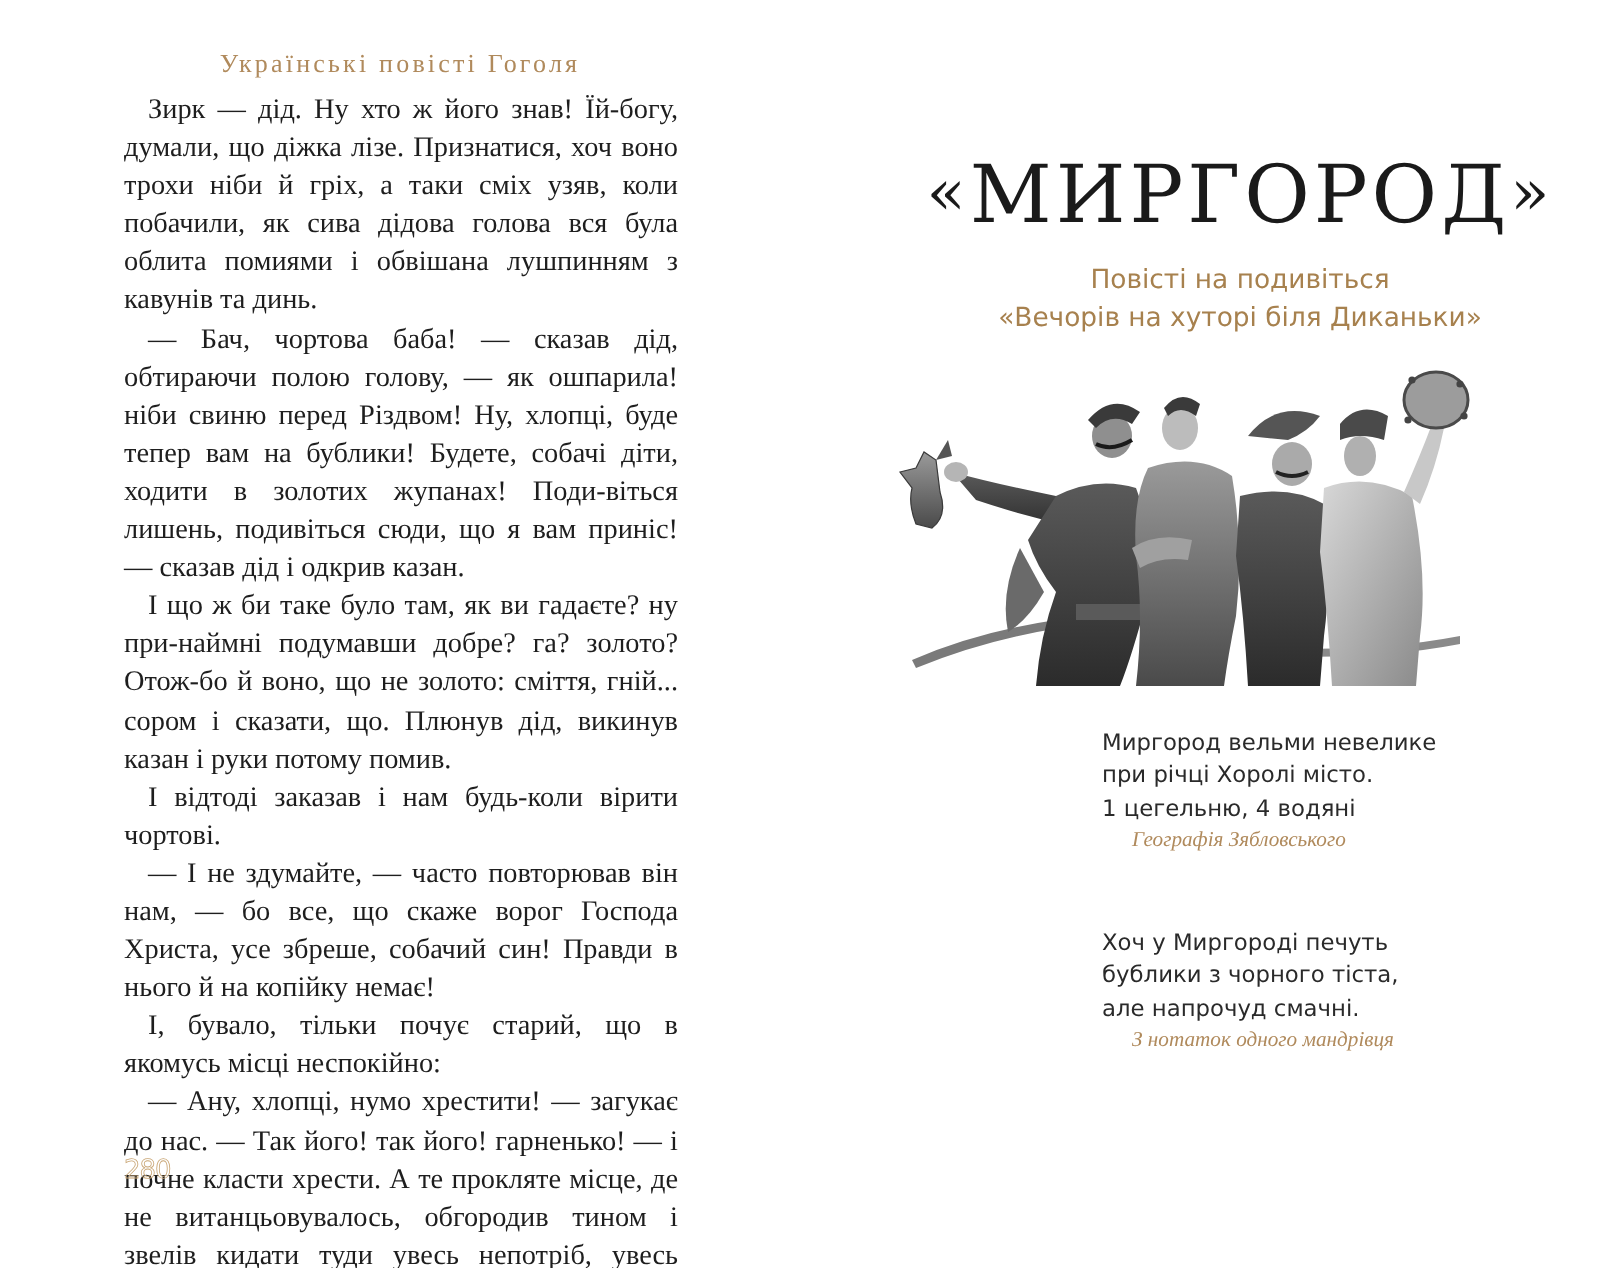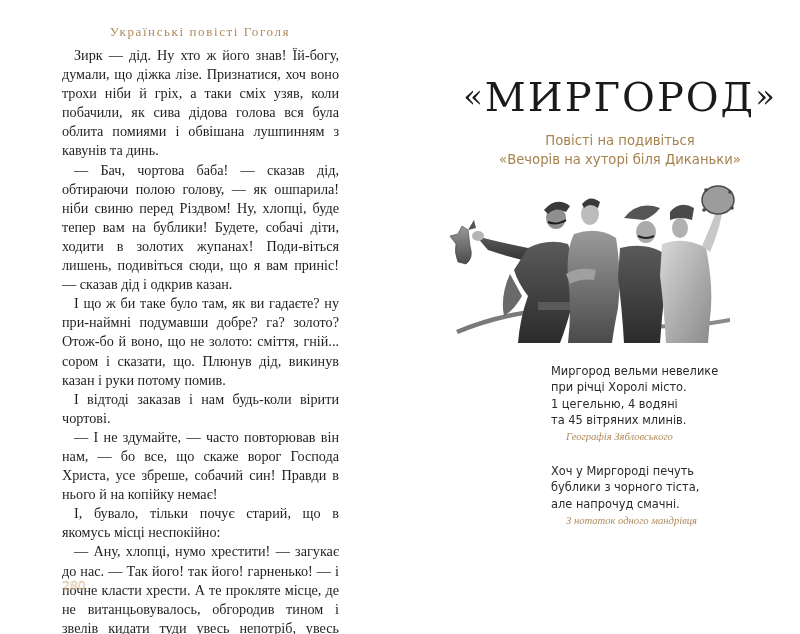--- a/index.html
+++ b/index.html
@@ -201,21 +201,20 @@
     <circle cx="258" cy="12" r="1.8" fill="#444"></circle>
     <circle cx="282" cy="14" r="1.8" fill="#444"></circle>
     <circle cx="284" cy="30" r="1.8" fill="#444"></circle>
     <circle cx="256" cy="32" r="1.8" fill="#444"></circle>
   </svg>
 
   <div class="caption-block caption-1">
     <div>Миргород вельми невелике</div>
     <div>при річці Хоролі місто.</div>
     <div>1 цегельню, 4 водяні</div>
-    <div>та 45 вітряних млинів.</div>
     <div class="caption-source">Географія Зябловського</div>
   </div>
 
   <div class="caption-block caption-2">
     <div>Хоч у Миргороді печуть</div>
     <div>бублики з чорного тіста,</div>
     <div>але напрочуд смачні.</div>
     <div class="caption-source">З нотаток одного мандрівця</div>
   </div>
 </div>

